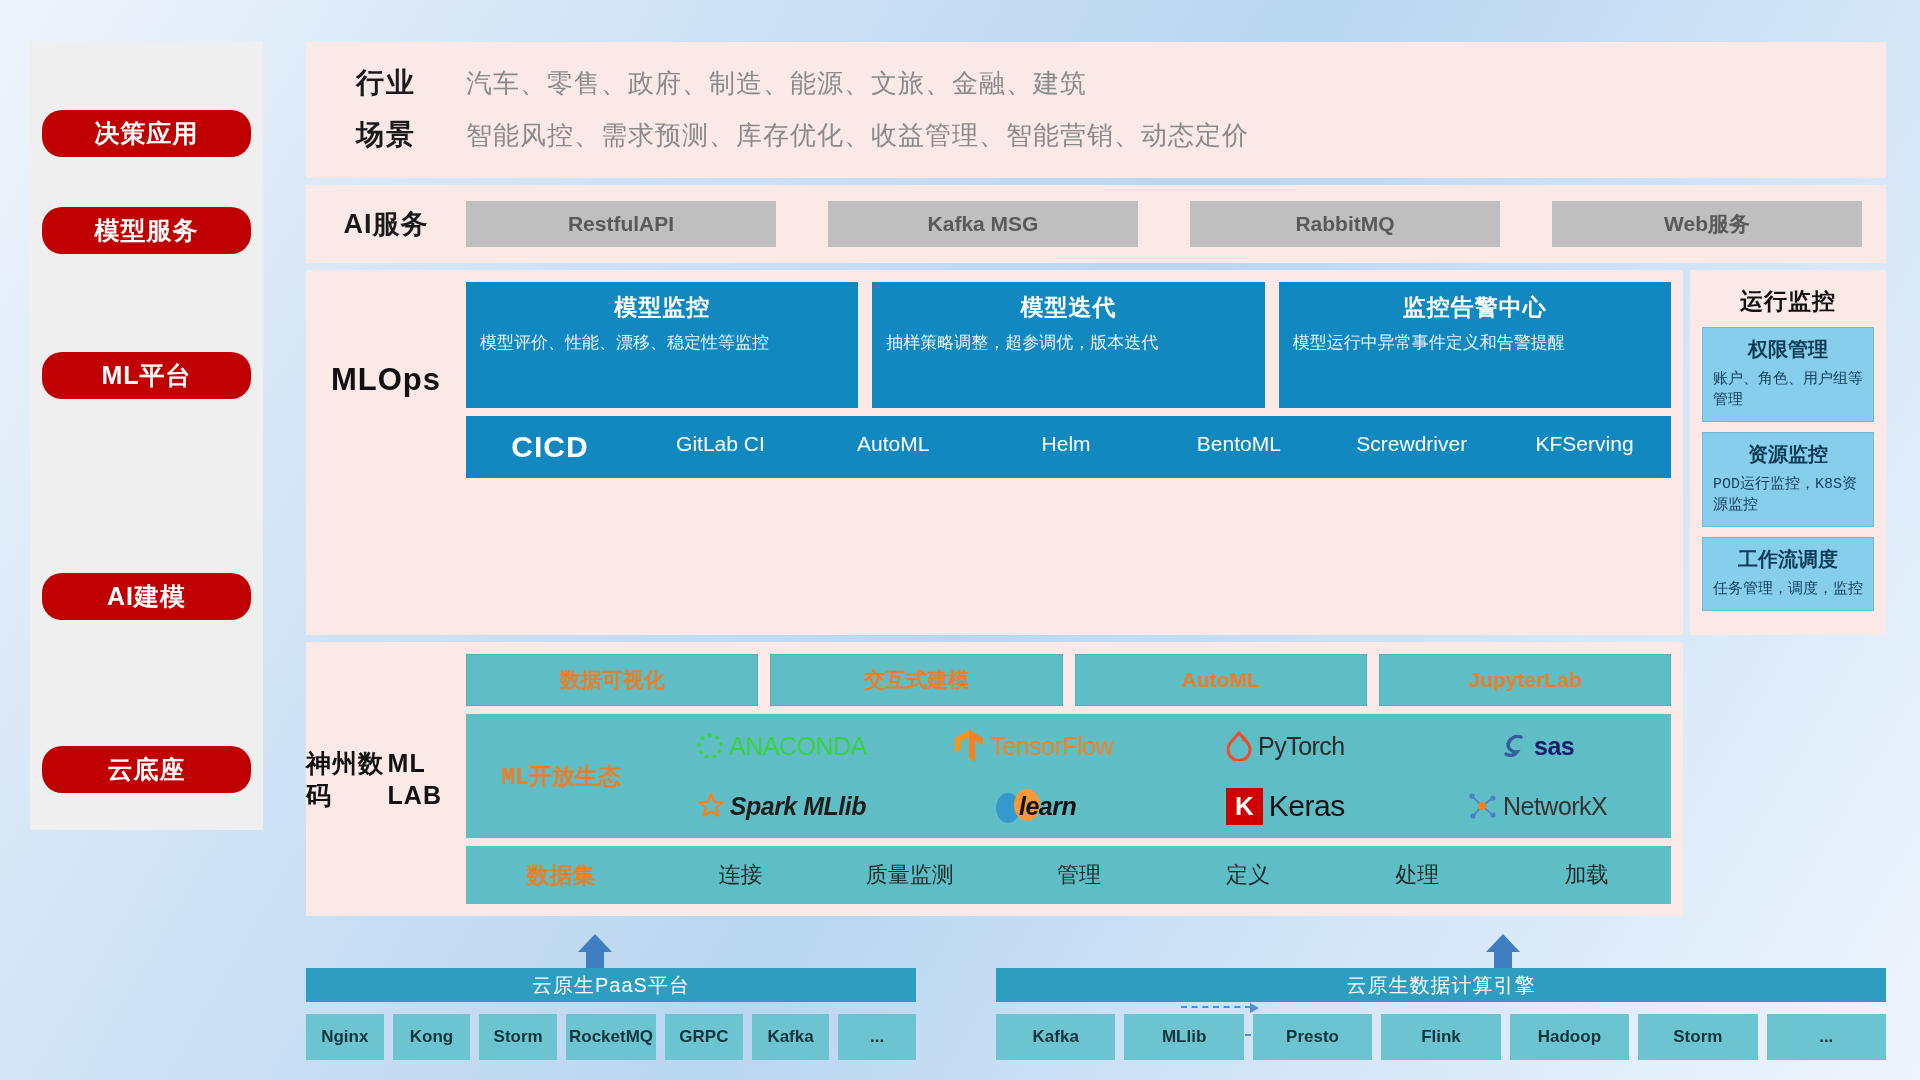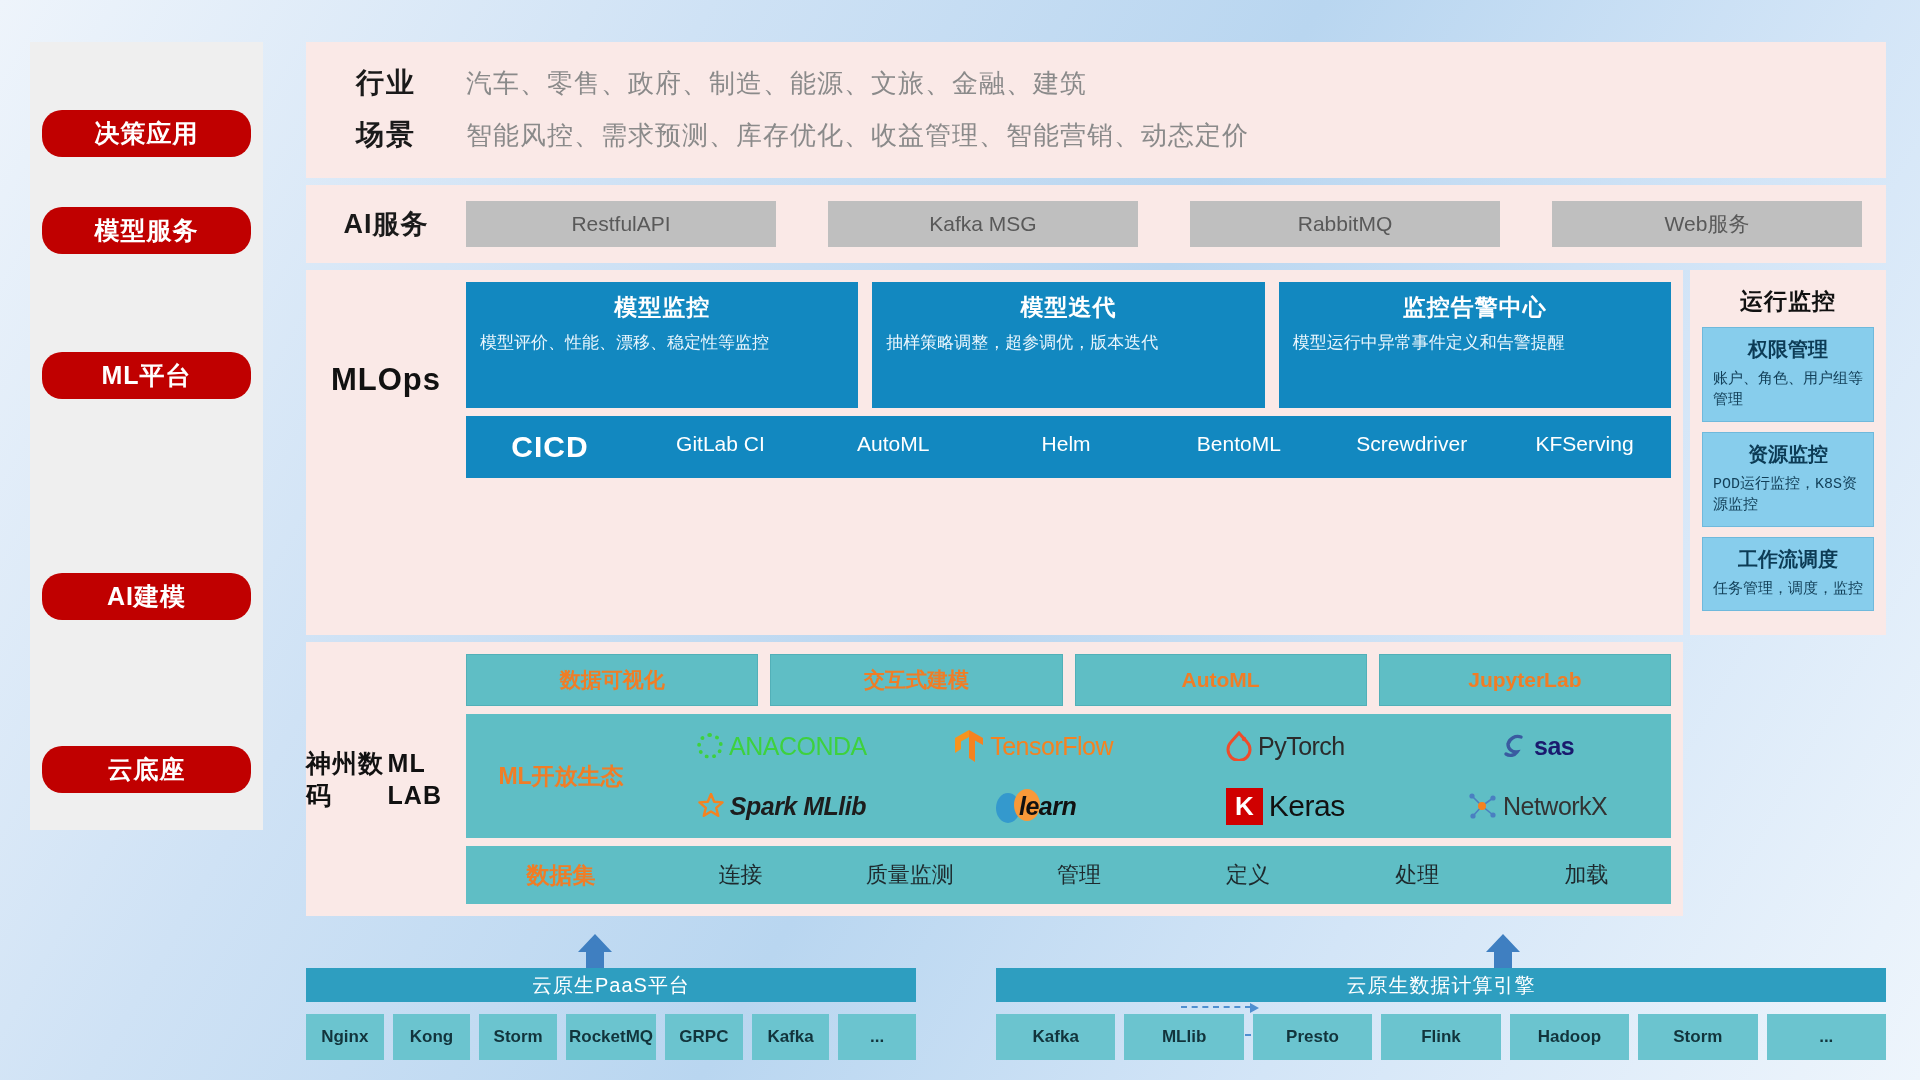--- a/index.html
+++ b/index.html
@@ -48,21 +48,21 @@
   
   #band-svc { padding: 16px 0; display: flex; align-items: center; }
   .svc-key {
     width: 160px; flex: 0 0 160px; text-align: center;
     font-size: 27px; font-weight: bold; color: #1a1a1a; letter-spacing: 1px;
   }
   .svc-items { flex: 1; display: flex; gap: 52px; padding-right: 24px; }
   .svc-chip {
     flex: 1; height: 46px; background: #bfbfbf;
     display: flex; align-items: center; justify-content: center;
-    font-size: 21px; font-weight: normal; color: #595959;
+    font-size: 21px; font-weight: bold; color: #595959;
   }
 
   
   #row-mid { display: flex; gap: 7px; margin-top: 7px; }
   #band-mlops { flex: 1; background: #fae9e7; padding: 12px 12px 12px 0; }
   .mlops-inner { display: flex; align-items: stretch; }
   .mlops-key {
     width: 160px; flex: 0 0 160px;
     display: flex; align-items: center; justify-content: center;
     font-size: 31px; font-weight: bold; color: #111; letter-spacing: 1px;
@@ -123,21 +123,21 @@
   .model-right { flex: 1; display: flex; flex-direction: column; gap: 8px; }
   .model-tabs { display: flex; gap: 12px; }
   .model-tab {
     flex: 1; height: 52px; background: #5fbec5; border: 1px solid #52b0b8;
     display: flex; align-items: center; justify-content: center;
     color: #f07d26; font-size: 21px; font-weight: bold;
   }
   .eco-row { background: #5fbec5; display: flex; align-items: center; min-height: 124px; }
   .eco-label {
     flex: 0 0 190px; text-align: center; color: #f07d26;
-    font-size: 23px; font-weight: bold;
+    font-size: 23px; font-weight: bold; font-family: Liberation Mono, monospace;
   }
   .eco-logos { flex: 1; display: grid; grid-template-columns: repeat(4, 1fr); row-gap: 2px; padding-right: 8px; }
   .logo { display: flex; align-items: center; justify-content: center; height: 58px; gap: 6px; }
   .data-row { background: #5fbec5; display: flex; align-items: center; height: 58px; }
   .data-label { flex: 0 0 190px; text-align: center; color: #f07d26; font-size: 23px; font-weight: bold; }
   .data-item { flex: 1; text-align: center; color: #1e2a2e; font-size: 22px; }
 
   
   #row-cloud { position: relative; margin-top: 18px; height: 140px; }
   .cloud-group { position: absolute; top: 34px; }

